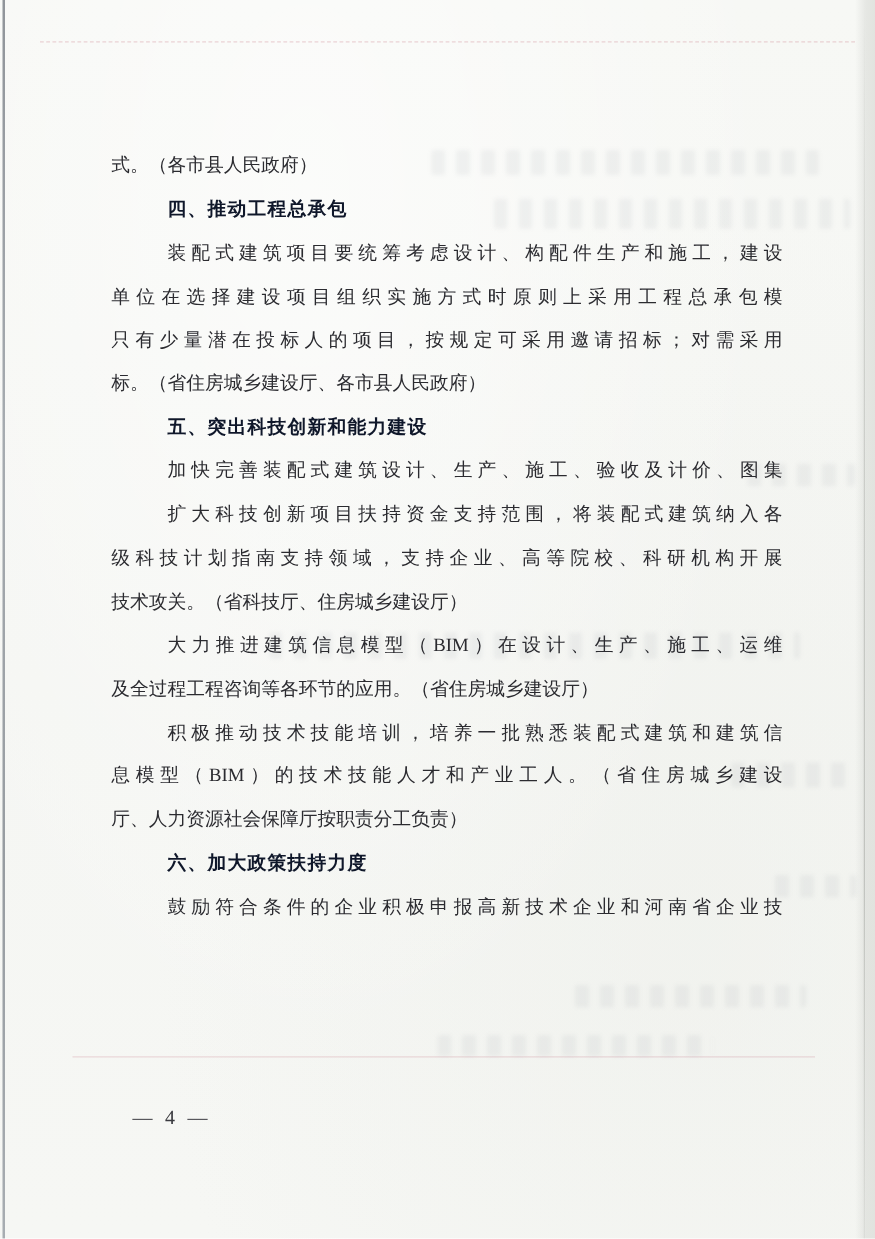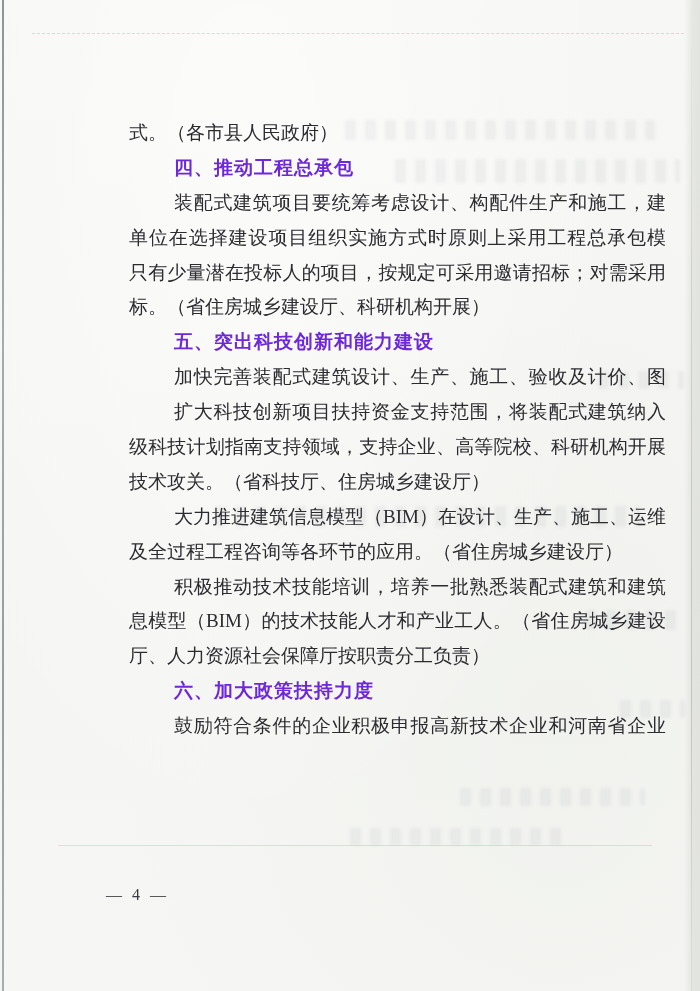--- a/index.html
+++ b/index.html
@@ -64,40 +64,39 @@
     filter: blur(1.6px);
     opacity: 0.55;
     border-radius: 2px;
   }
   
   .doc-body {
     position: absolute;
     left: 89px; top: 116px;
     width: 537px;
     font-family: "Liberation Serif", "DejaVu Serif", serif;
-    font-size: 19px;
+    font-size: 15px;
     line-height: 34.9px;
     color: #2b2b30;
-    margin-left: 40px;
   }
   .line {
     height: 34.9px;
     overflow: hidden;
   }
   .line.indent { padding-left: 45px; }
   .line.fill {
     text-align: justify;
     text-align-last: justify;
     text-justify: inter-character;
   }
   .line.heading {
     font-family: "Liberation Sans", "DejaVu Sans", sans-serif;
     font-weight: 700;
     letter-spacing: 1px;
-    color: #6d28d9;
+    color: #0f172a;
   }
   .page-number {
     position: absolute;
     left: 106px; top: 886px;
     font-family: "Liberation Serif", "DejaVu Serif", serif;
     font-size: 16px;
     letter-spacing: 3px;
     color: #3a3a3f;
   }
 </style>
@@ -122,21 +121,21 @@
   <div class="bleed" style="left:620px; top:700px; width:65px;  height:18px;"></div>
   <div class="bleed" style="left:460px; top:788px; width:185px; height:18px;"></div>
   <div class="bleed" style="left:350px; top:828px; width:220px; height:17px;"></div>
 
   <div class="doc-body">
       <div class="line">式。（各市县人民政府）</div>
       <div class="line indent heading">四、推动工程总承包</div>
       <div class="line fill indent">装配式建筑项目要统筹考虑设计、构配件生产和施工，建设</div>
       <div class="line fill">单位在选择建设项目组织实施方式时原则上采用工程总承包模</div>
       <div class="line fill">只有少量潜在投标人的项目，按规定可采用邀请招标；对需采用</div>
-      <div class="line">标。（省住房城乡建设厅、科研机构开展）</div>
+      <div class="line">标。（省住房城乡建设厅、各市县人民政府）</div>
       <div class="line indent heading">五、突出科技创新和能力建设</div>
       <div class="line fill indent">加快完善装配式建筑设计、生产、施工、验收及计价、图集</div>
       <div class="line fill indent">扩大科技创新项目扶持资金支持范围，将装配式建筑纳入各</div>
       <div class="line fill">级科技计划指南支持领域，支持企业、高等院校、科研机构开展</div>
       <div class="line">技术攻关。（省科技厅、住房城乡建设厅）</div>
       <div class="line fill indent">大力推进建筑信息模型（BIM）在设计、生产、施工、运维</div>
       <div class="line">及全过程工程咨询等各环节的应用。（省住房城乡建设厅）</div>
       <div class="line fill indent">积极推动技术技能培训，培养一批熟悉装配式建筑和建筑信</div>
       <div class="line fill">息模型（BIM）的技术技能人才和产业工人。（省住房城乡建设</div>
       <div class="line">厅、人力资源社会保障厅按职责分工负责）</div>

